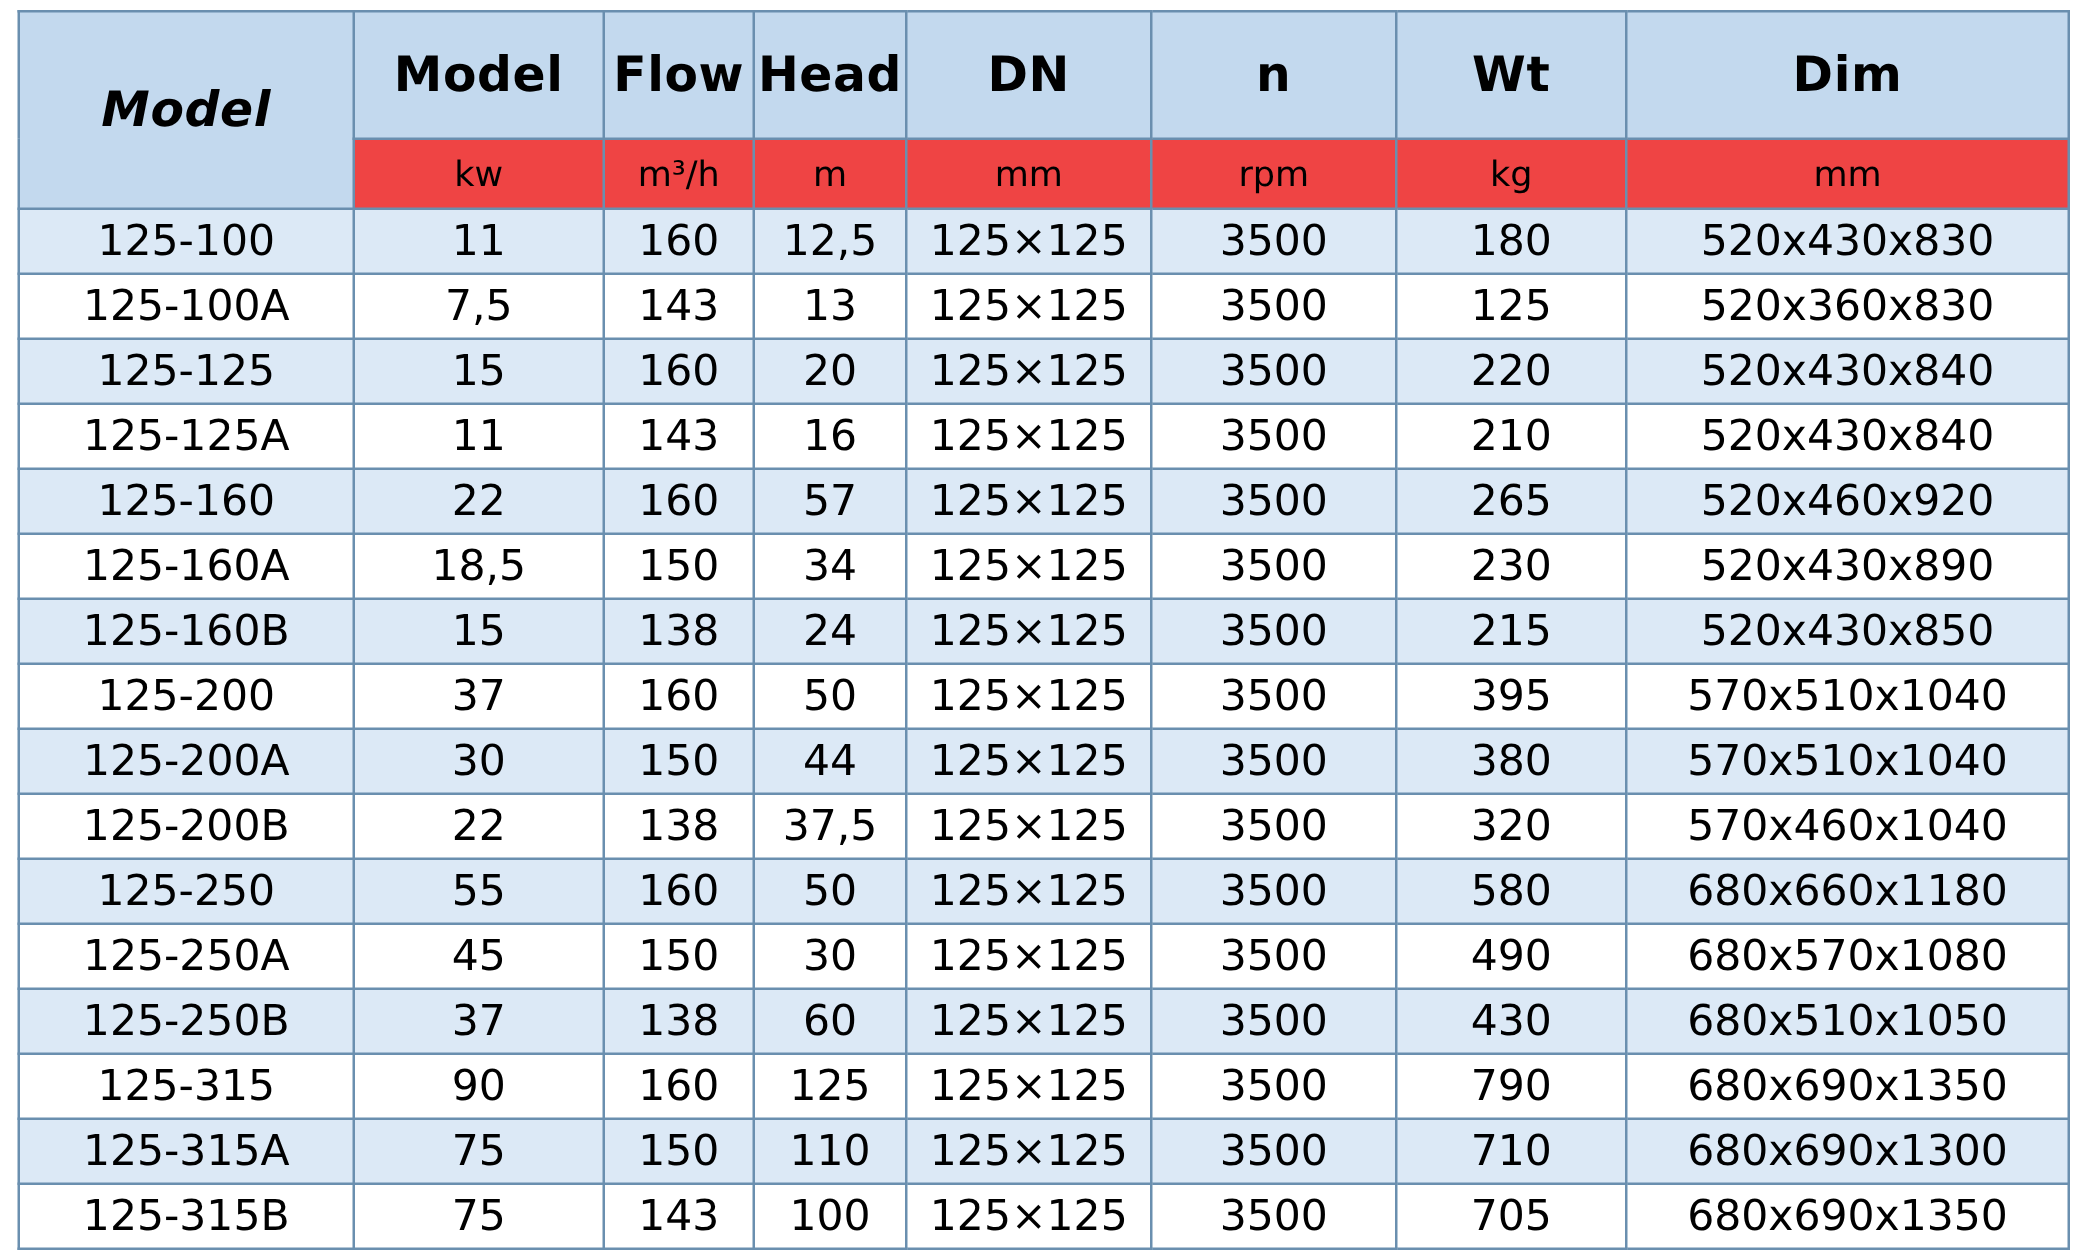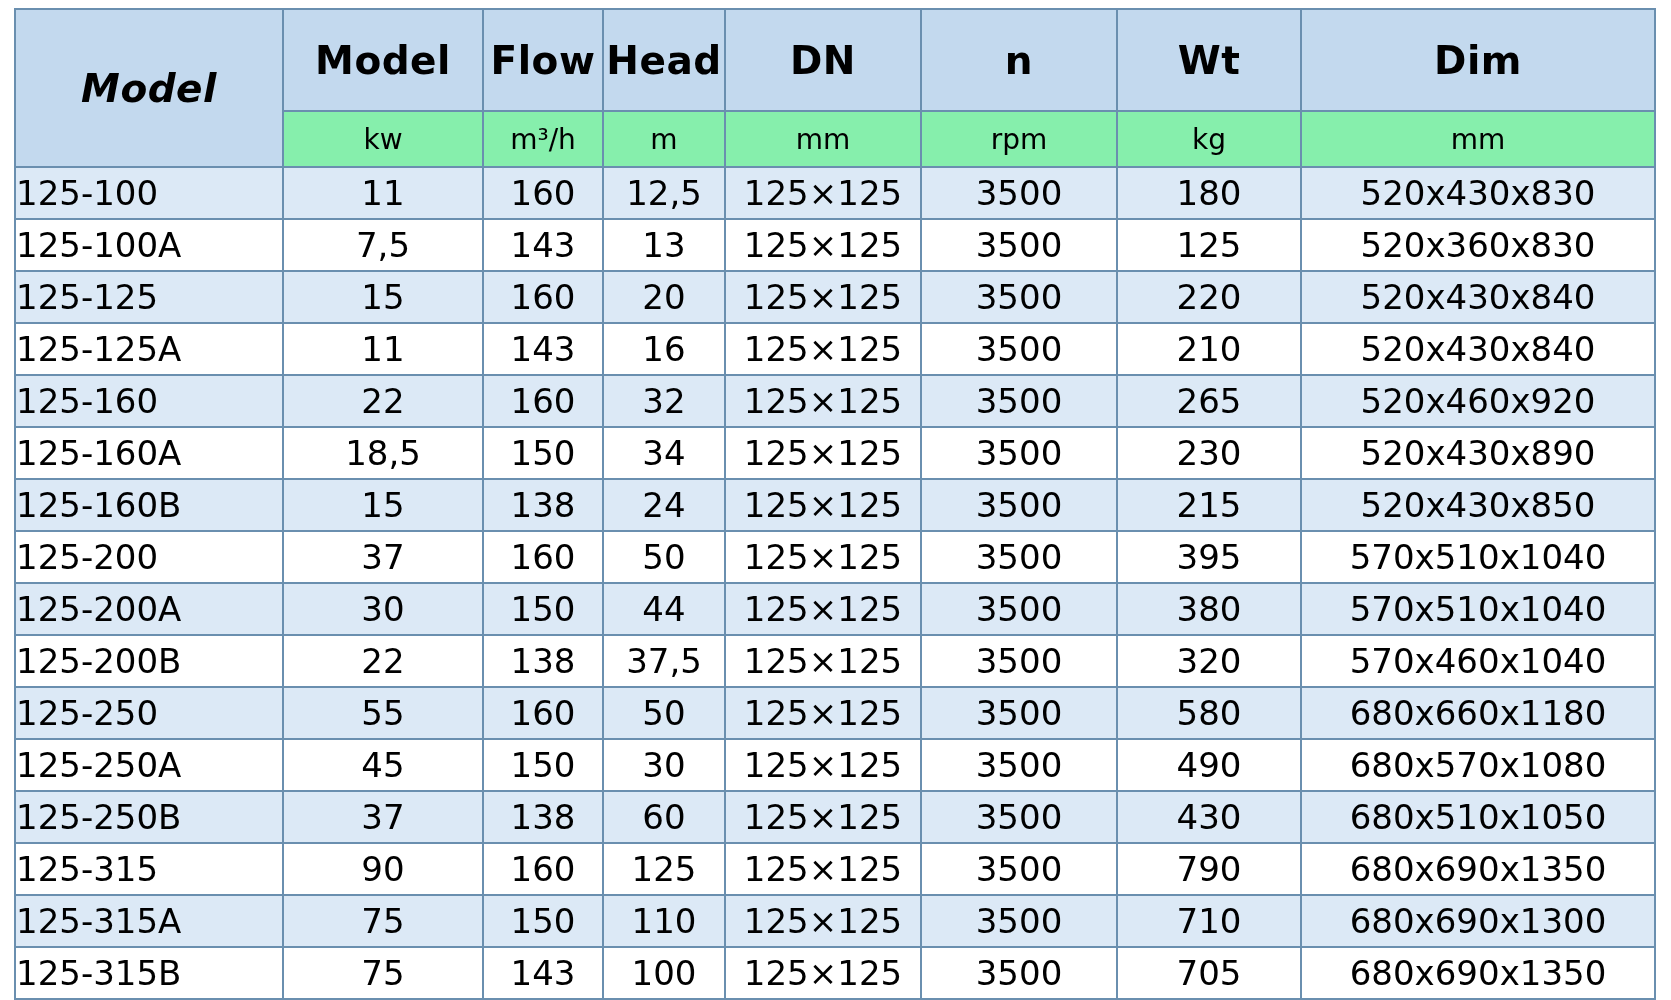--- a/index.html
+++ b/index.html
@@ -49,38 +49,38 @@
     font-size: 39px;
     height: 100px;
     letter-spacing: 0.5px;
   }
   thead th.head-main.model-cell {
     height: 156px;
     font-size: 39px;
     font-style: italic;
   }
   thead th.head-unit {
-    background: #86efac;
+    background: #ef4444;
     font-family: "DejaVu Sans", sans-serif;
     font-weight: normal;
     font-size: 28px;
     height: 54px;
   }
   tbody td {
     font-family: "DejaVu Sans", sans-serif;
     font-size: 34px;
     height: 50px;
     line-height: 50px;
     white-space: nowrap;
   }
   tbody tr.alt td {
     background: #dce9f6;
   }
   tbody td.model {
-    text-align: left;
+    text-align: center;
   }
 </style>
 </head>
 <body>
 
 <div class="sheet">
   <table class="spec">
     <colgroup>
       <col class="c-model">
         <col class="c-power">
@@ -150,21 +150,21 @@
         <td>16</td>
         <td>125×125</td>
         <td>3500</td>
         <td>210</td>
         <td>520x430x840</td>
       </tr>
       <tr class="alt">
         <td class="model">125-160</td>
         <td>22</td>
         <td>160</td>
-        <td>32</td>
+        <td>57</td>
         <td>125×125</td>
         <td>3500</td>
         <td>265</td>
         <td>520x460x920</td>
       </tr>
       <tr>
         <td class="model">125-160A</td>
         <td>18,5</td>
         <td>150</td>
         <td>34</td>

